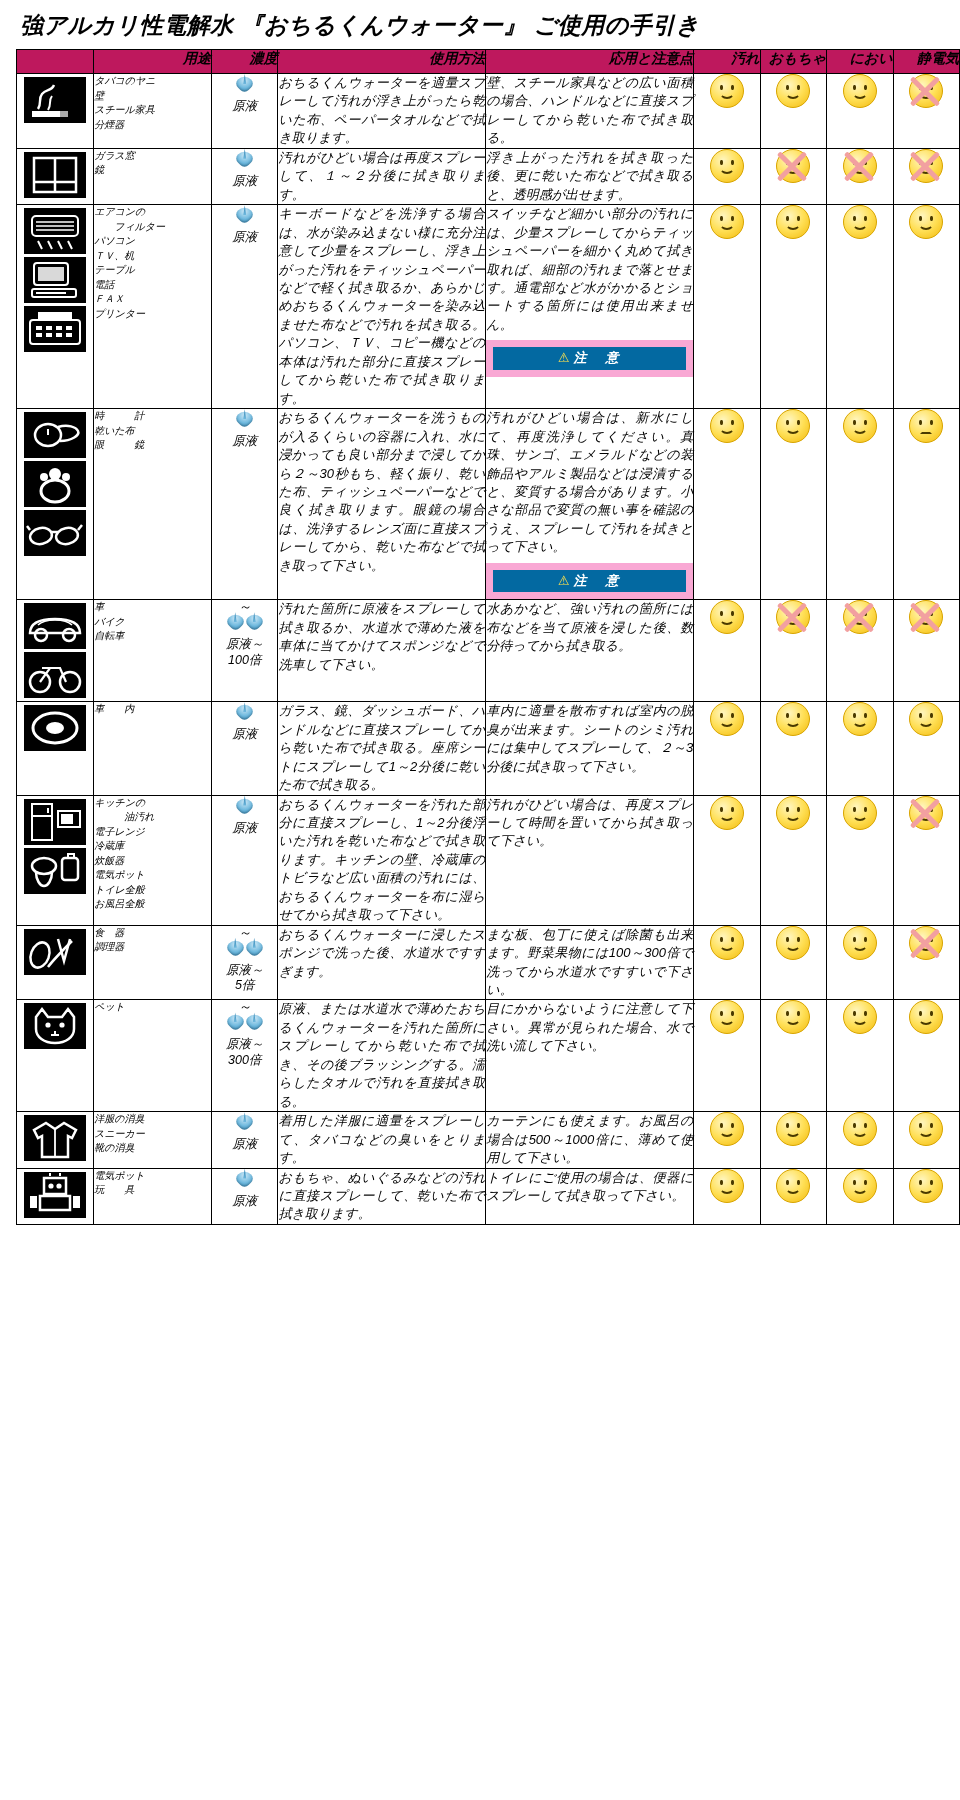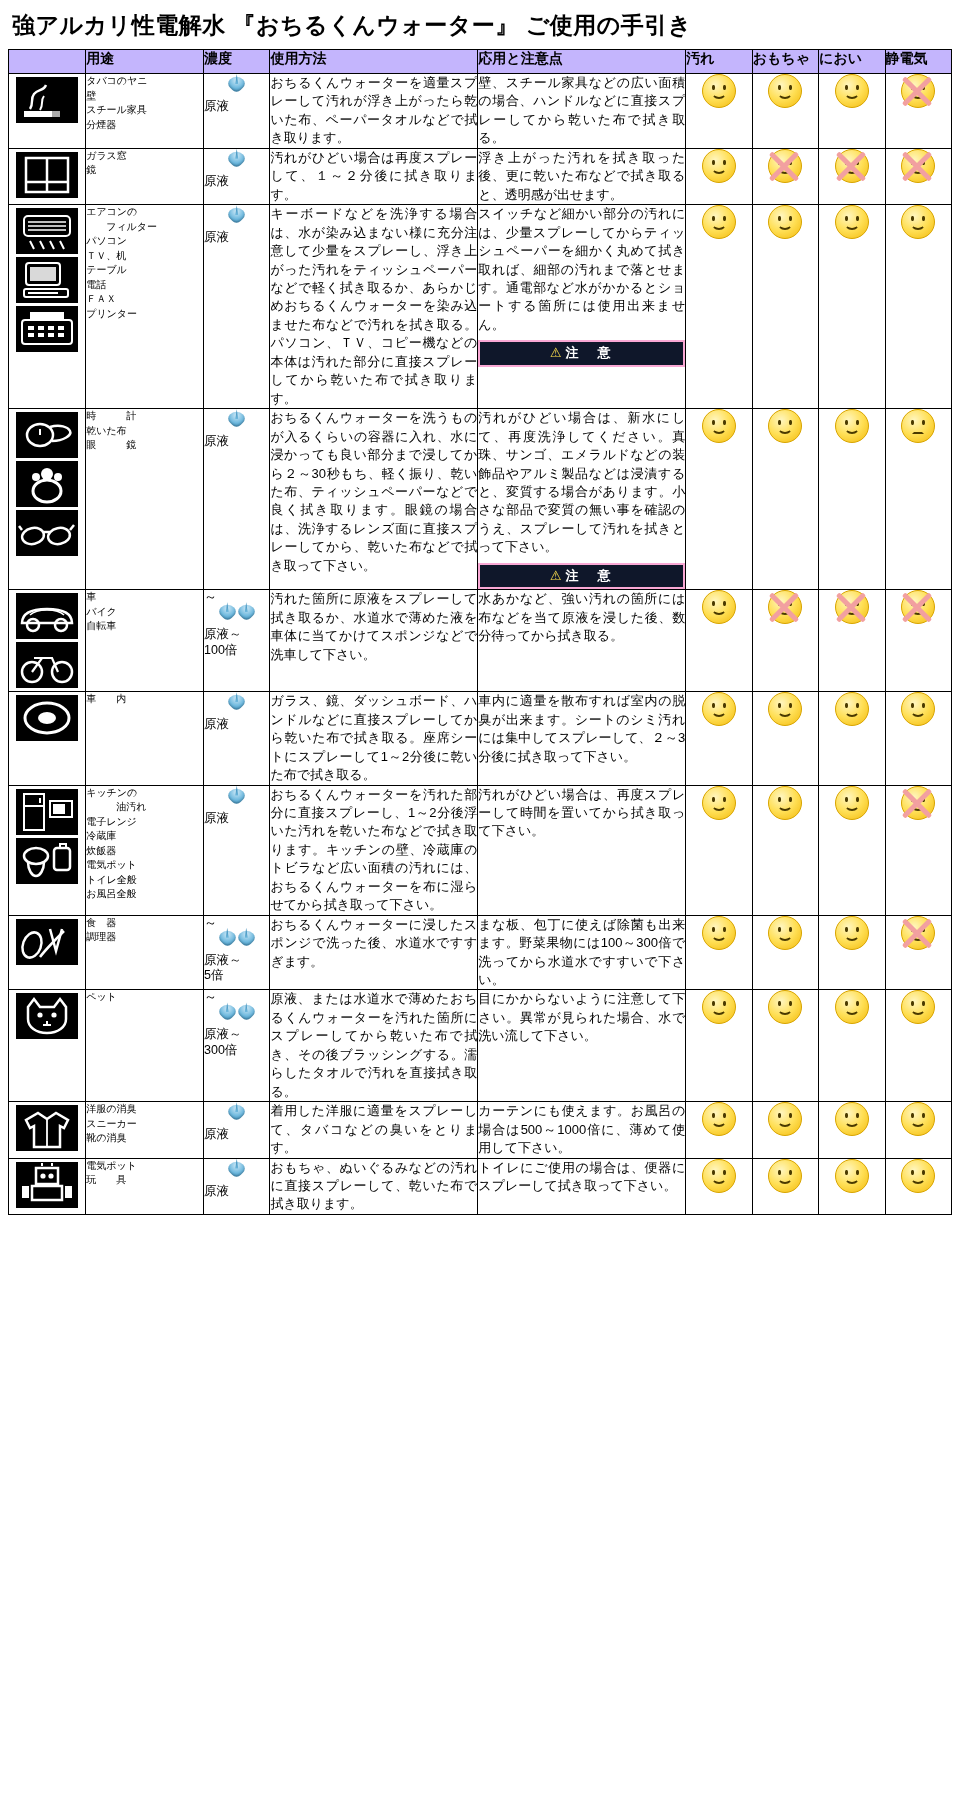--- a/index.html
+++ b/index.html
@@ -7,44 +7,45 @@
     margin: 0; padding: 0;
     background: #ffffff;
   }
   body {
     width: 960px;
     font-family: "Liberation Sans", "DejaVu Sans", sans-serif;
     color: #000;
   }
   #page {
     width: 852px;
-    padding: 6px 8px 10px 8px;
+    padding: 6px 8px 10px 16px;
+    font-style: italic;
   }
   .doc-title {
     font-size: 23px;
     font-weight: bold;
     letter-spacing: 0.5px;
     padding: 4px 2px 8px 4px;
     white-space: nowrap;
   }
   table.guide {
     border-collapse: collapse;
     width: 944px;
     table-layout: fixed;
   }
   table.guide th, table.guide td {
     border: 1px solid #000;
     vertical-align: top;
     padding: 0;
   }
   thead th {
-    background: #c4b5fd;
+    background: #be185d;
     font-size: 14px;
     font-weight: bold;
-    text-align: left;
+    text-align: right;
     padding: 4px 0;
     vertical-align: middle;
     height: 24px;
   }
   
   col.c-icon   { width: 72px; }
   col.c-use    { width: 110px; }
   col.c-conc   { width: 62px; }
   col.c-how    { width: 194px; }
   col.c-note   { width: 194px; }
@@ -54,21 +55,21 @@
     text-align: center;
     padding: 4px 2px;
   }
   td.use-cell {
     font-size: 10px;
     line-height: 1.45;
     padding: 6px 4px 6px 6px;
     white-space: pre-line;
   }
   td.conc-cell {
-    text-align: left;
+    text-align: center;
     font-size: 12.5px;
     padding: 6px 2px;
     line-height: 1.3;
     vertical-align: middle;
   }
   td.text-cell {
     font-size: 13px;
     line-height: 1.42;
     padding: 5px 5px;
     text-align: justify;
@@ -151,28 +152,28 @@
     background: #f2a0a0;
     border-radius: 2px;
   }
   .xmark::before { transform: rotate(45deg); }
   .xmark::after  { transform: rotate(-45deg); }
   .rate-wrap { position: relative; display: inline-block; width: 36px; height: 36px; }
 
   
   .caution {
     margin-top: 6px;
-    background: #0f172a;
+    background: #0369a1;
     color: #fff;
     font-size: 13px;
     font-weight: bold;
     text-align: center;
     padding: 2px 0;
     letter-spacing: 3px;
-    border: 2px solid #f9a8d4;
+    border: 7px solid #f9a8d4;
   }
   .caution .tri { color: #ffe14d; margin-right: 4px; letter-spacing: 0; }
 
   
   .pic {
     width: 62px; height: 46px;
     background: #000;
     margin: 3px auto;
     position: relative;
     overflow: hidden;

